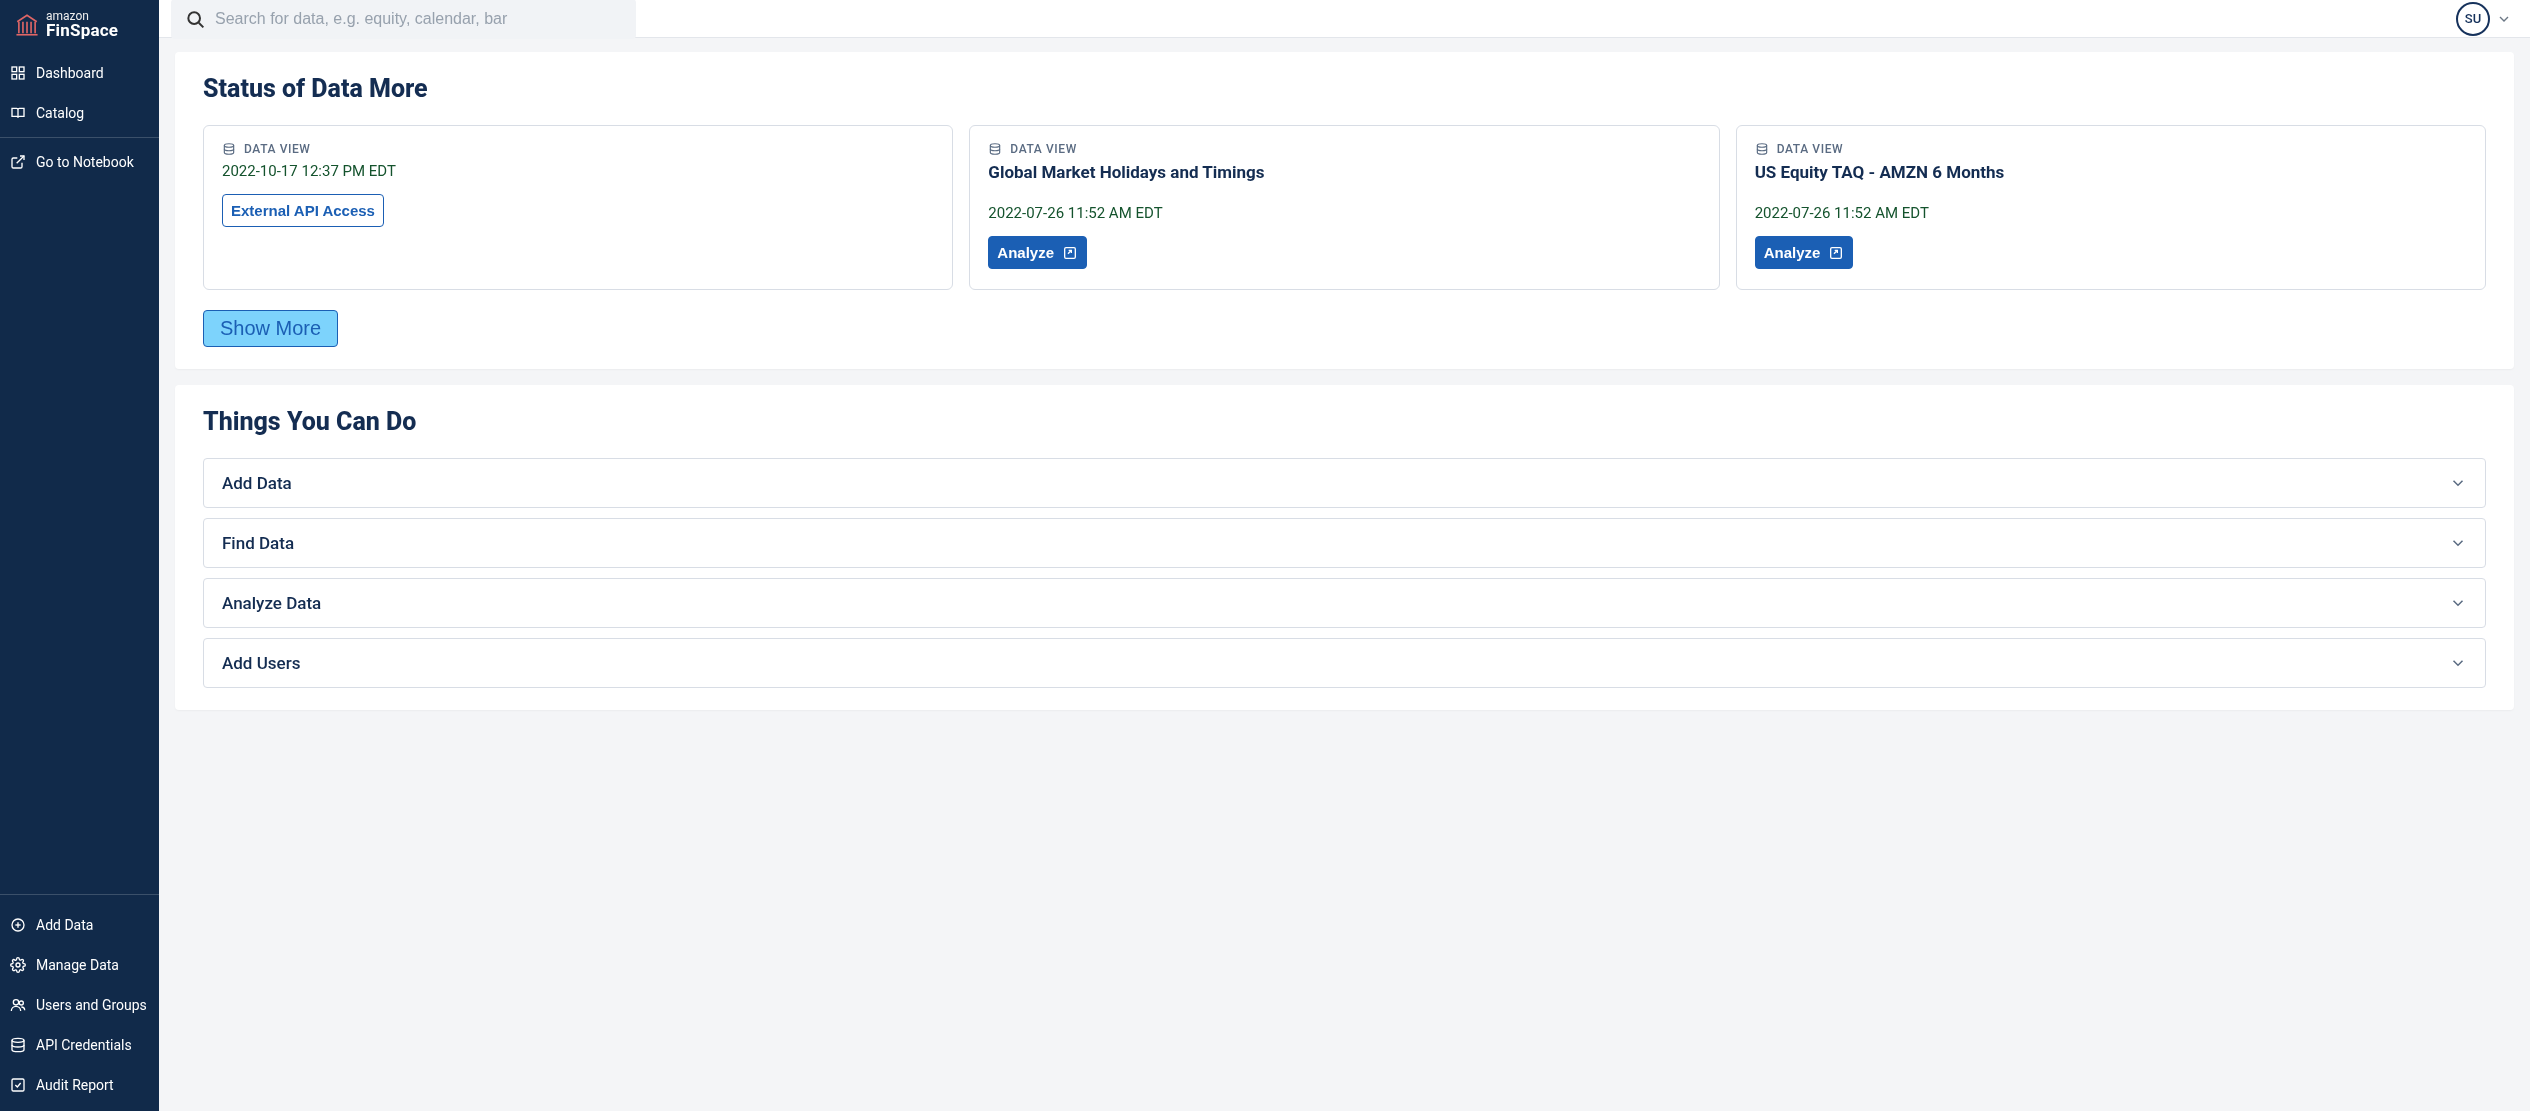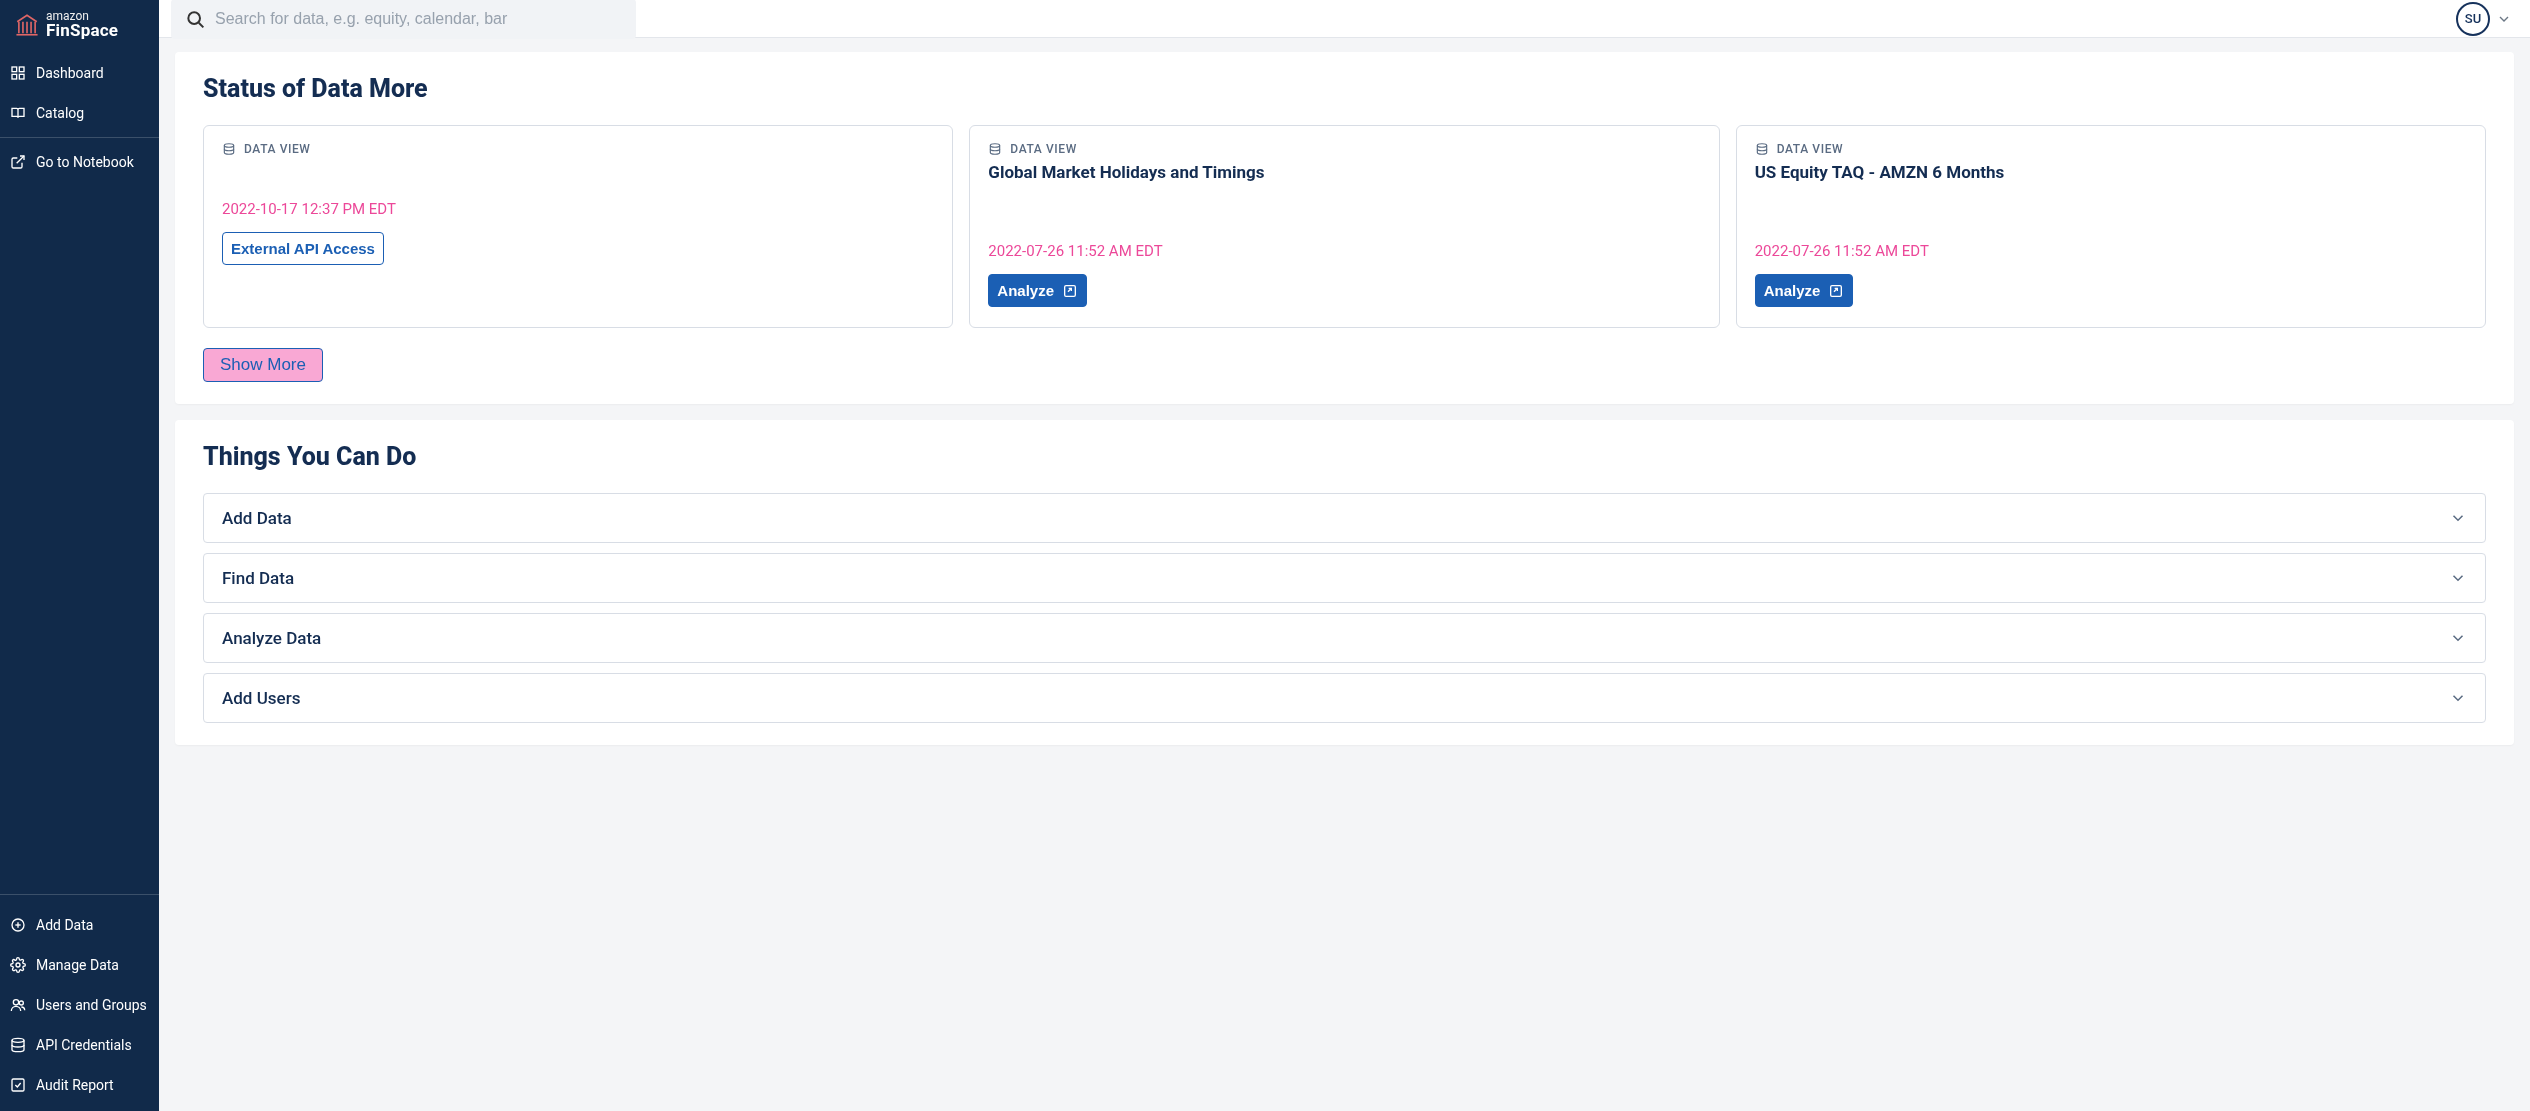--- a/index.html
+++ b/index.html
@@ -100,36 +100,36 @@
     display:flex; flex-direction:column;
     min-width:0;
   }
   .card-tag {
     display:flex; align-items:center; gap:8px;
     font-size:12px; letter-spacing:.6px; color:#5a6b82; font-weight:500;
     margin-bottom:6px;
   }
   .card-tag svg { width:14px; height:14px; stroke:#5a6b82; stroke-width:2; fill:none; }
   .card-title { font-size:17px; font-weight:700; color:#142d52; margin-bottom:22px; }
-  .card-date { font-size:15px; color:#ec4899; margin-bottom:14px;margin-top:38px; }
+  .card-date { font-size:15px; color:#14532d; margin-bottom:14px; }
   .btn {
     display:inline-flex; align-items:center; gap:8px;
     font-size:15px; font-weight:700;
     padding:7px 8px; border-radius:4px; cursor:pointer;
     width:fit-content;
   }
   .btn-primary { background:#1b5fb4; color:#fff; border:1px solid #1b5fb4; }
   .btn-primary svg { width:16px; height:16px; stroke:#fff; stroke-width:2; fill:none; }
   .btn-outline { background:#fff; color:#1b5fb4; border:1.5px solid #1b5fb4; }
   .show-more {
     margin-top:20px;
     display:inline-flex; align-items:center;
-    font-size:17px; font-weight:500; color:#1b5fb4;
+    font-size:20px; font-weight:500; color:#1b5fb4;
     border:1.5px solid #1b5fb4; border-radius:4px;
-    padding:6px 16px; cursor:pointer; background:#f9a8d4;
+    padding:6px 16px; cursor:pointer; background:#7dd3fc;
   }
 
   .accordion { display:flex; flex-direction:column; gap:10px; }
   .acc-item {
     border:1px solid #d8dde5; border-radius:4px;
     padding:14px 18px;
     display:flex; align-items:center; justify-content:space-between;
     cursor:pointer; background:#fff;
     font-size:17px; color:#142d52; font-weight:500;
   }

